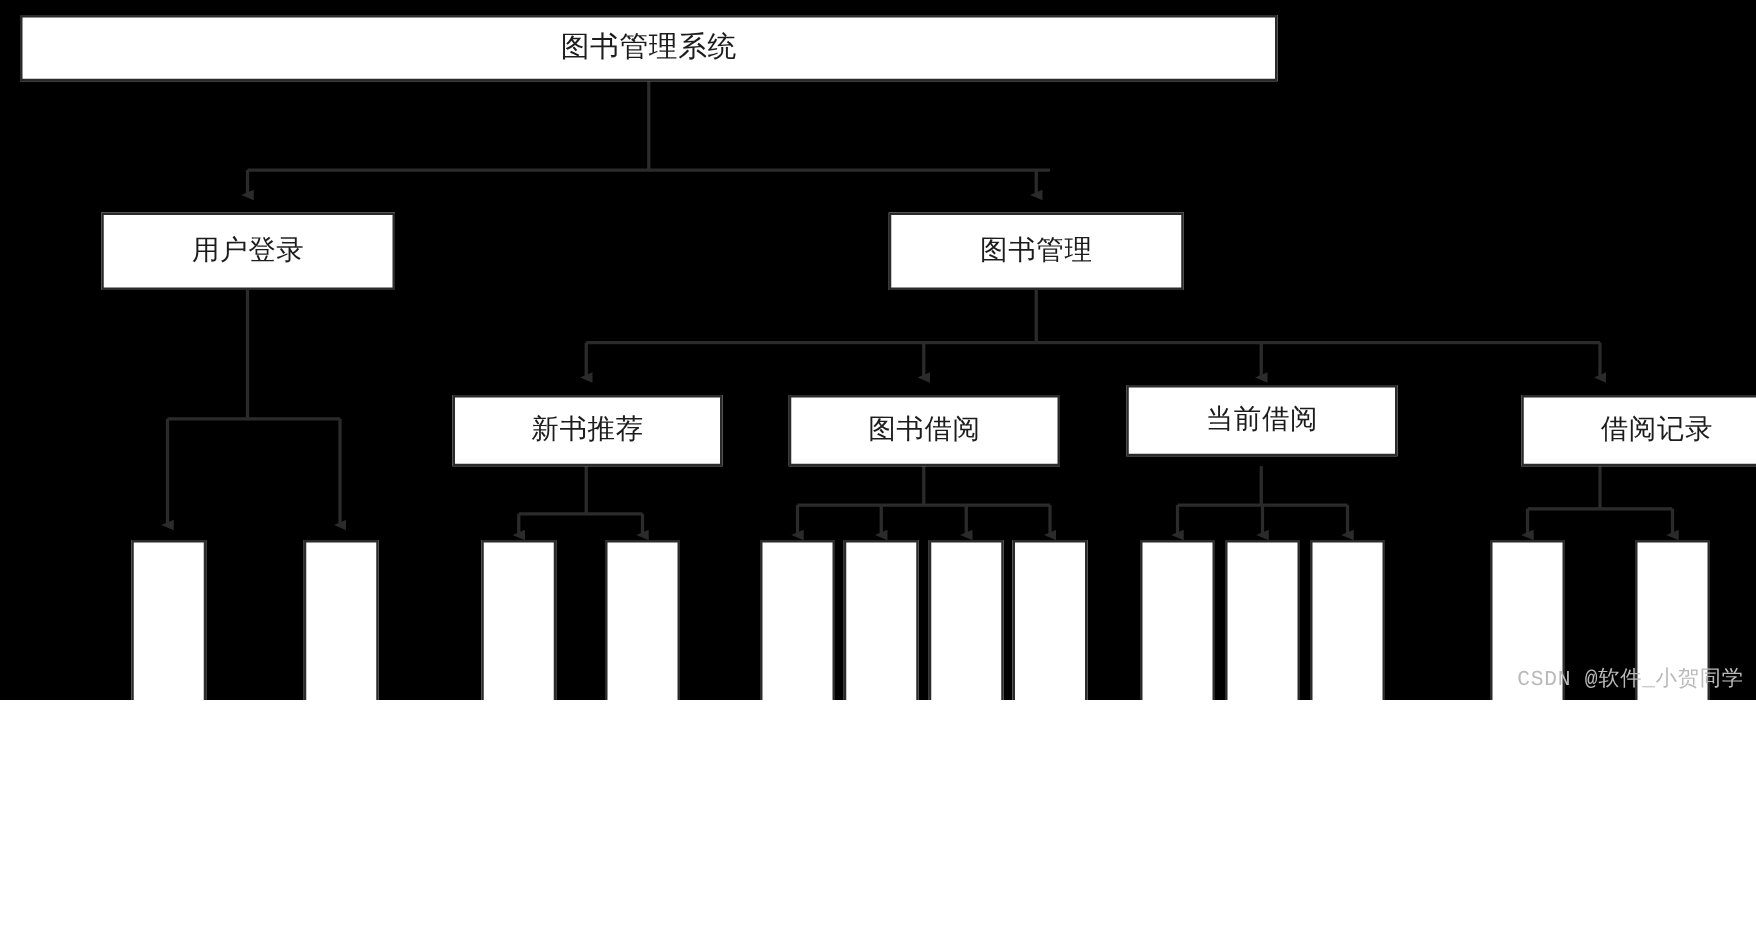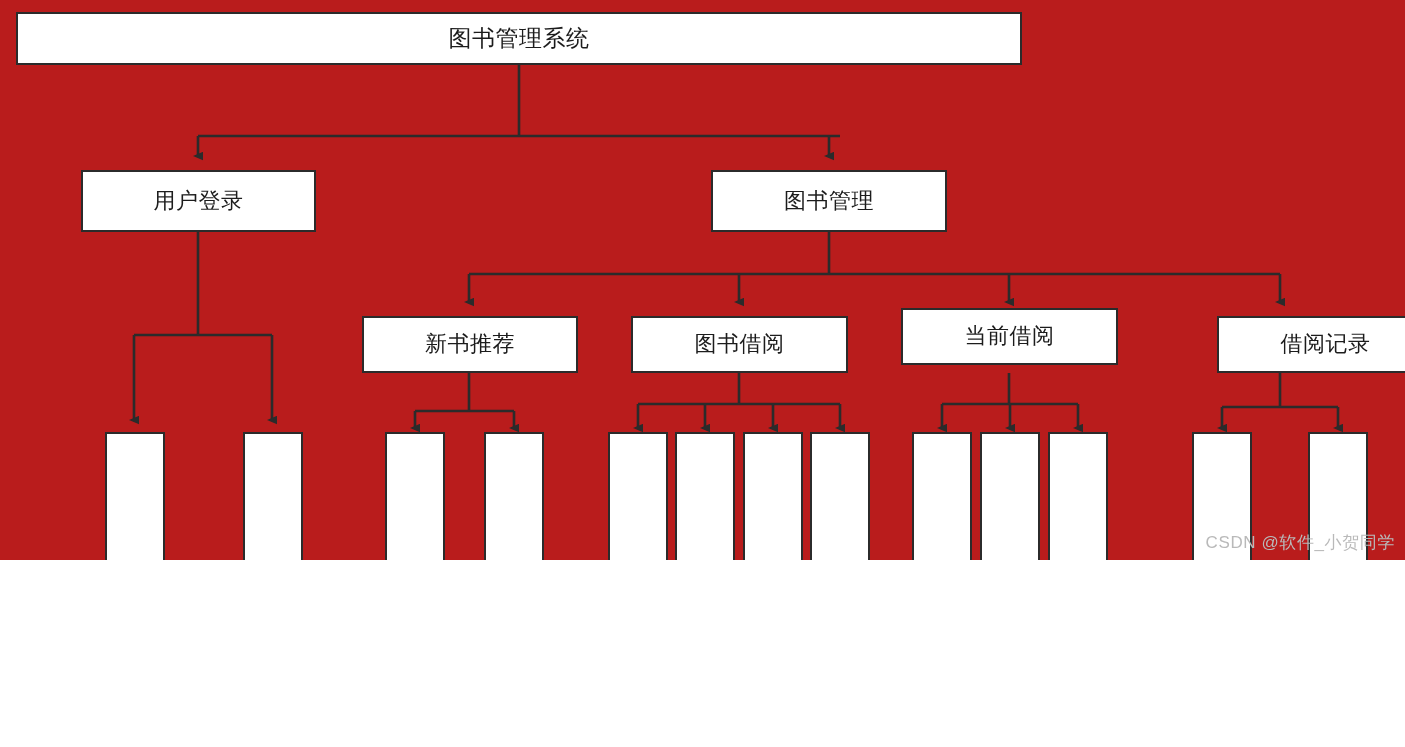--- a/index.html
+++ b/index.html
@@ -8,21 +8,21 @@
     padding: 0;
     background: #ffffff;
   }
   body {
     font-family: "DejaVu Sans", "Liberation Sans", sans-serif;
   }
   #canvas {
     position: relative;
     width: 1405px;
     height: 560px;
-    background: #b91c1c;
+    background: #000000;
     overflow: hidden;
   }
   #edges {
     position: absolute;
     left: 0;
     top: 0;
     width: 1405px;
     height: 747px;
     pointer-events: none;
   }
@@ -61,21 +61,21 @@
   }
   #watermark {
     position: absolute;
     right: 10px;
     bottom: 6px;
     font-size: 17px;
     color: #b9b9b9;
     letter-spacing: 0.6px;
     z-index: 5;
     white-space: nowrap;
-    font-family: Liberation Sans, sans-serif;
+    font-family: Liberation Mono, monospace;
   }
 </style>
 </head>
 <body>
 
 <div id="canvas">
 
   <svg id="edges" viewBox="0 0 1405 747" width="1405" height="747" xmlns="http://www.w3.org/2000/svg">
     <defs>
       <marker id="arrow" markerWidth="10" markerHeight="10" refX="4.2" refY="5" orient="auto" markerUnits="userSpaceOnUse">

